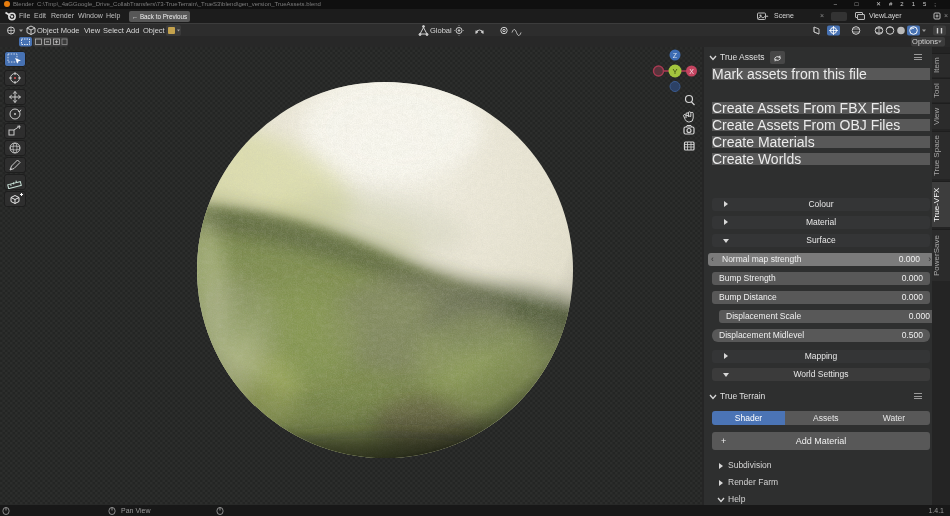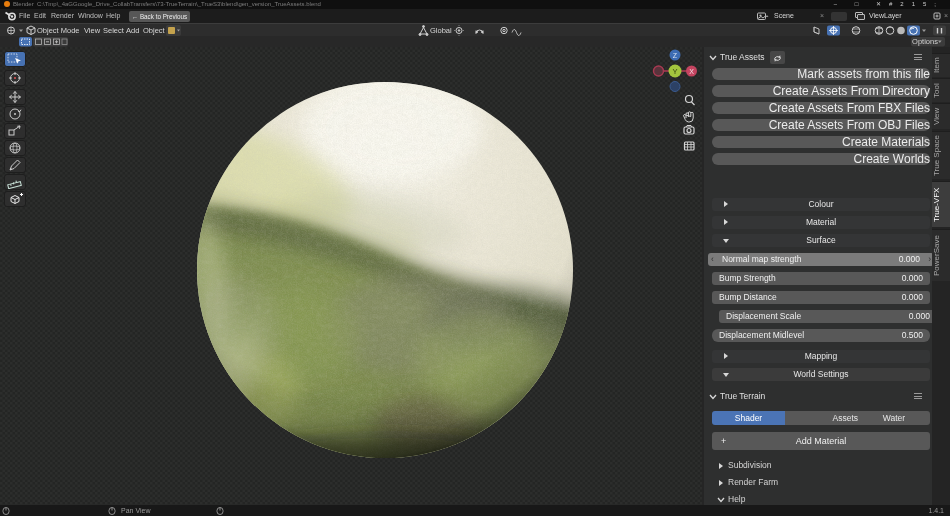--- a/index.html
+++ b/index.html
@@ -25,21 +25,21 @@
     border:1px solid #1e1e1e; border-radius:3px; }
   .tbtn.active { background:#4772b3; }
   
   #sidebar { left:702px; top:47px; width:230px; height:458px; background:#2e2f2f; border-left:2px solid #252525; }
   #tabstrip { left:932px; top:47px; width:18px; height:458px; background:#242424; }
   .tab { position:absolute; left:0; width:18px; background:#2b2b2b; color:#a8a8a8;
     font-size:8px; border-radius:0 0 0 0; writing-mode:vertical-rl; transform:rotate(180deg);
     text-align:center; border-bottom:1px solid #1e1e1e;}
   .tab.active { background:#3d3d3d; color:#ffffff; }
   .sbtn { position:absolute; left:8px; width:218px; height:12px; background:#585858;
-    border-radius:6px; color:#ebebeb; font-size:12px; line-height:12px; text-align:right; }
+    border-radius:0; color:#ebebeb; font-size:14px; line-height:12px; text-align:left; }
   .hdrrow { position:absolute; left:8px; width:218px; height:13px; border-radius:3px;
     color:#e8e8e8; font-size:8.5px; line-height:13px; text-align:center; }
   .slider { position:absolute; left:8px; width:218px; height:13px; background:#585858;
     border-radius:3px; color:#f0f0f0; font-size:8.5px; line-height:13px; }
   .slider .lab { position:absolute; left:7px; }
   .slider .val { position:absolute; right:7px; }
   .td { position:absolute; width:0; height:0; border-left:3.5px solid transparent;
     border-right:3.5px solid transparent; border-top:4.5px solid #d8d8d8; }
   .tr { position:absolute; width:0; height:0; border-top:3.5px solid transparent;
     border-bottom:3.5px solid transparent; border-left:4.5px solid #d8d8d8; }
@@ -339,21 +339,20 @@
       </svg>
     <div style="position:absolute;left:16px;top:5px;color:#e0e0e0;font-size:8.5px;">True Assets</div>
     <div style="position:absolute;left:66px;top:4px;width:15px;height:13px;background:#474747;border-radius:2px;"><svg width="15" height="13" viewBox="0 0 15 13">
           <path d="M4.5 7.5 a3 3 0 0 1 5.3 -1.8 M10.5 5.5 a3 3 0 0 1 -5.3 1.8" fill="none" stroke="#d5d5d5"></path>
           <path d="M10.2 3.2 l0.3 2.5 l-2.5 -0.3 z M4.8 9.8 l-0.3 -2.5 l2.5 0.3 z" fill="#d5d5d5"></path>
         </svg></div>
     <div style="position:absolute;right:10px;top:7px;width:8px;height:6px;border-top:1.2px solid #9a9a9a;border-bottom:1.2px solid #9a9a9a;">
         <div style="margin-top:1.6px;border-top:1.2px solid #9a9a9a;"></div>
       </div>
     <div class="sbtn" style="top:21px;">Mark assets from this file</div>
-    <div class="sbtn" style="top:38px;">Create Assets From Directory</div>
     <div class="sbtn" style="top:55px;">Create Assets From FBX Files</div>
     <div class="sbtn" style="top:72px;">Create Assets From OBJ Files</div>
     <div class="sbtn" style="top:89px;">Create Materials</div>
     <div class="sbtn" style="top:106px;">Create Worlds</div>
     <div class="hdrrow" style="top:151px;background:#343536;">Colour<span class="tr" style="left:12px;top:3px;"></span></div>
     <div class="hdrrow" style="top:169px;background:#343536;">Material<span class="tr" style="left:12px;top:3px;"></span></div>
     <div class="hdrrow" style="top:187px;background:#343536;">Surface<span class="td" style="left:11px;top:4.5px;"></span></div>
     <div class="slider" style="top:206px;left:4px;width:226px;background:#7b7b7b;">
         <span style="position:absolute;left:3px;color:#2e2e2e;">‹</span>
         <span class="lab" style="left:14px;">Normal map strength</span>
@@ -381,21 +380,21 @@
 
     <svg width="8" height="6" style="position:absolute;left:5px;top:347px;">
         <path d="M1 1 L4 4.5 L7 1" fill="none" stroke="#d8d8d8" stroke-width="1.3"></path>
       </svg>
     <div style="position:absolute;left:16px;top:344px;color:#e0e0e0;font-size:8.5px;">True Terrain</div>
     <div style="position:absolute;right:10px;top:346px;width:8px;height:6px;border-top:1.2px solid #9a9a9a;border-bottom:1.2px solid #9a9a9a;">
         <div style="margin-top:1.6px;border-top:1.2px solid #9a9a9a;"></div>
       </div>
     <div style="position:absolute;left:8px;top:364px;width:218px;height:32px;">
       <span style="position:absolute;left:0;width:73px;height:14px;background:#4b74b5;border-radius:3px 0 0 3px;color:#fff;font-size:8.5px;line-height:14px;text-align:center;">Shader</span>
-      <span style="position:absolute;left:73px;width:73px;height:14px;background:#585858;color:#e8e8e8;font-size:8.5px;line-height:14px;text-align:right;">Assets</span>
+      <span style="position:absolute;left:73px;width:73px;height:14px;background:#585858;color:#e8e8e8;font-size:8.5px;line-height:14px;text-align:left;padding-left:28px;">Assets</span>
       <span style="position:absolute;left:146px;width:72px;height:14px;background:#585858;border-radius:0 3px 3px 0;color:#e8e8e8;font-size:8.5px;line-height:14px;text-align:center;">Water</span>
     </div>
     <div style="position:absolute;left:8px;top:385px;width:218px;height:18px;background:#585858;border-radius:3px;color:#efefef;font-size:9px;line-height:18px;text-align:center;">Add Material<span style="position:absolute;left:9px;">+</span></div>
     <span class="tr" style="left:15px;top:416px;"></span>
     <div style="position:absolute;left:24px;top:413px;color:#d5d5d5;font-size:8.5px;">Subdivision</div>
     <span class="tr" style="left:15px;top:433px;"></span>
     <div style="position:absolute;left:24px;top:430px;color:#d5d5d5;font-size:8.5px;">Render Farm</div>
     <svg width="8" height="6" style="position:absolute;left:13px;top:450px;">
         <path d="M1 1 L4 4.5 L7 1" fill="none" stroke="#d8d8d8" stroke-width="1.3"></path>
       </svg>

